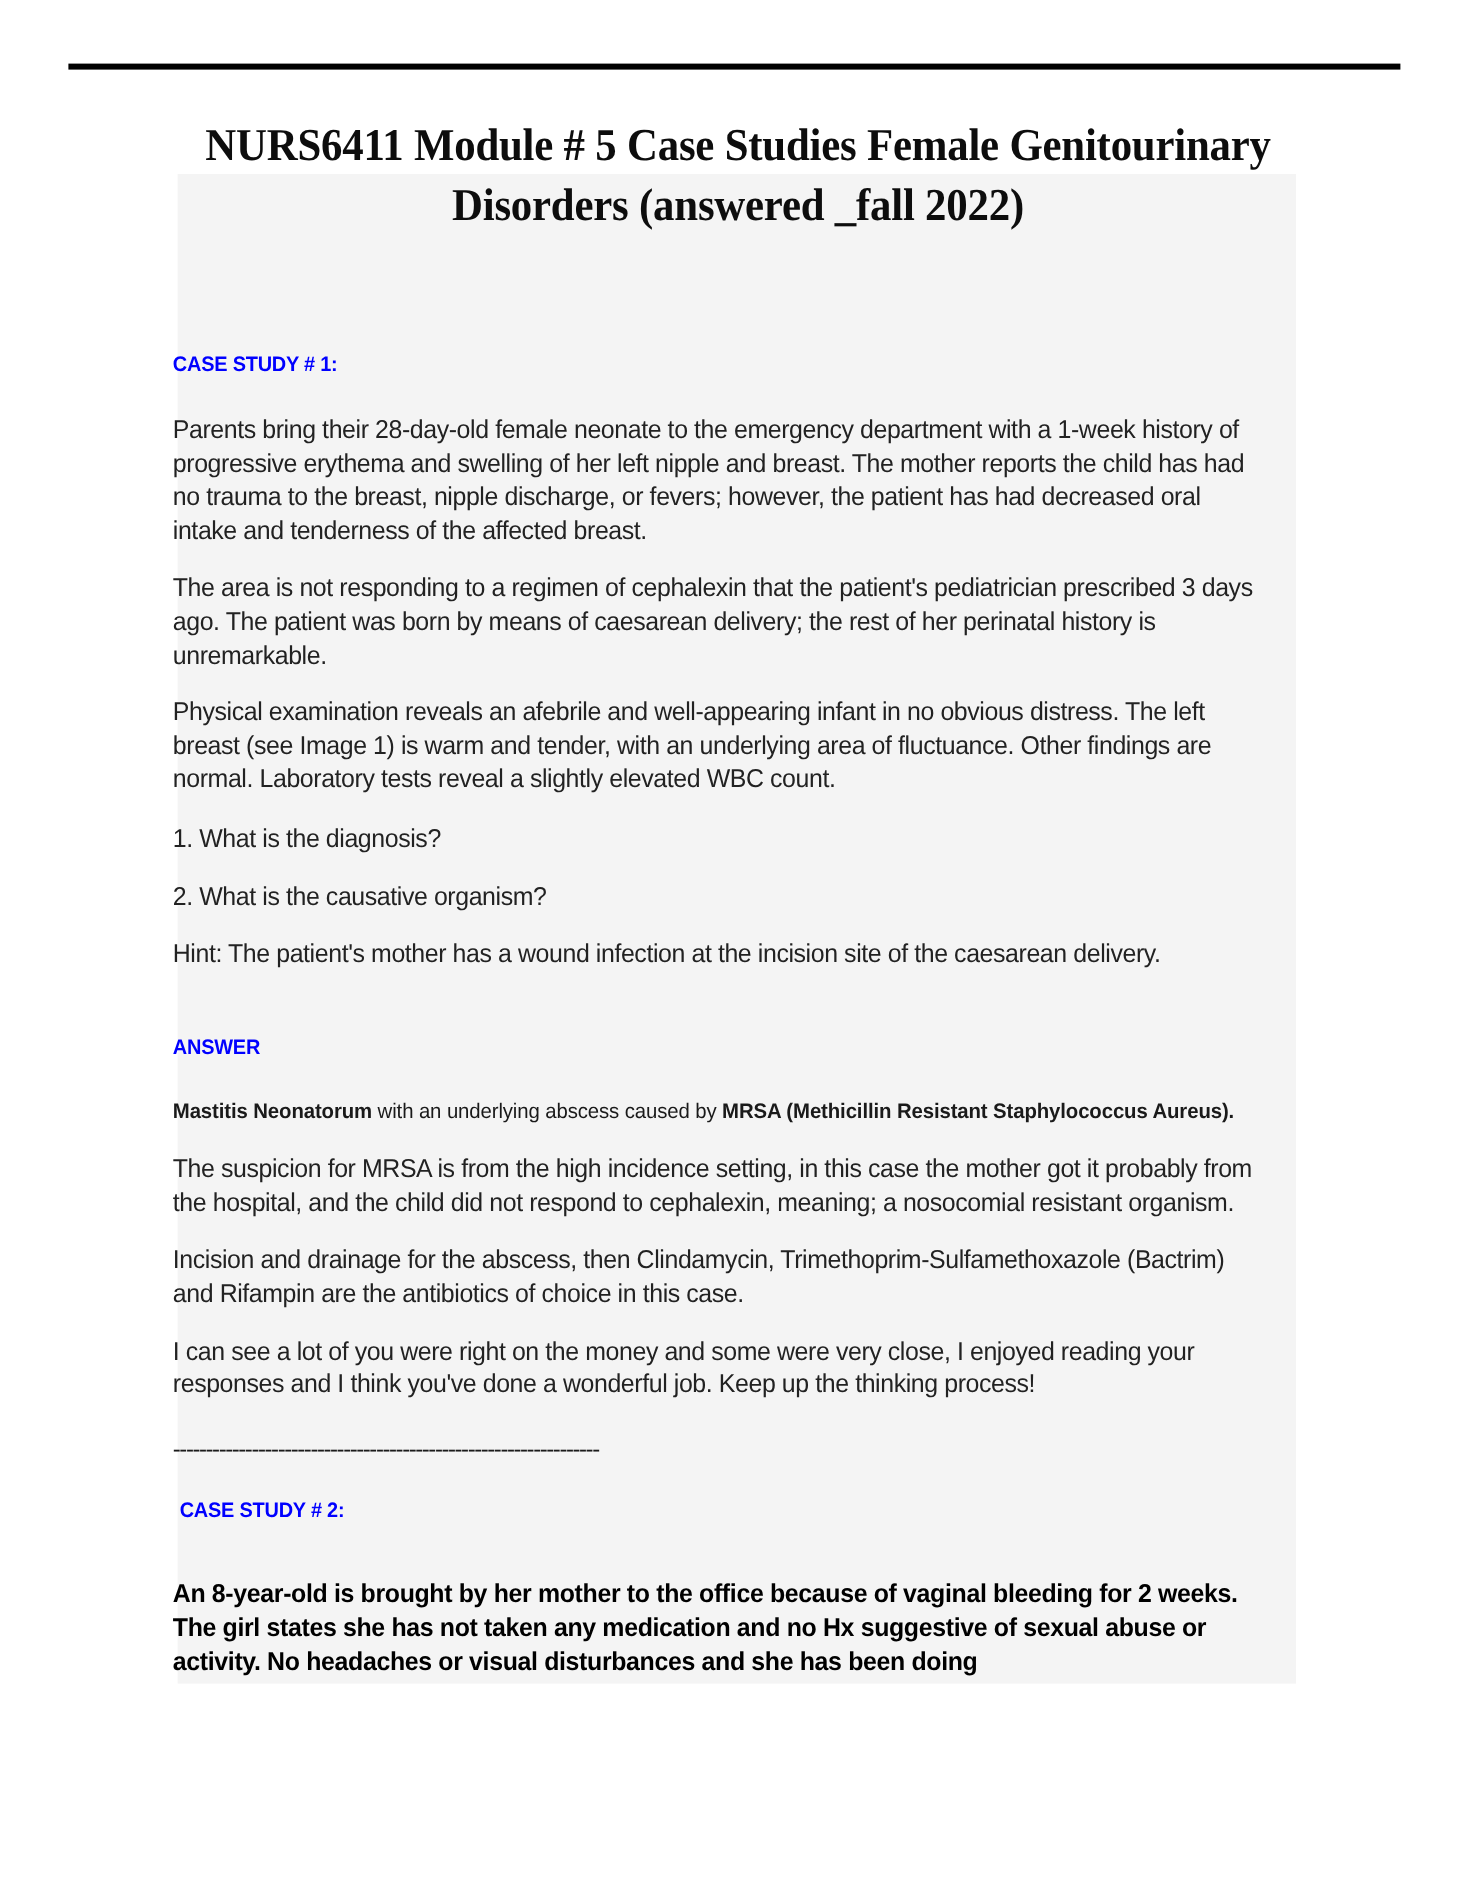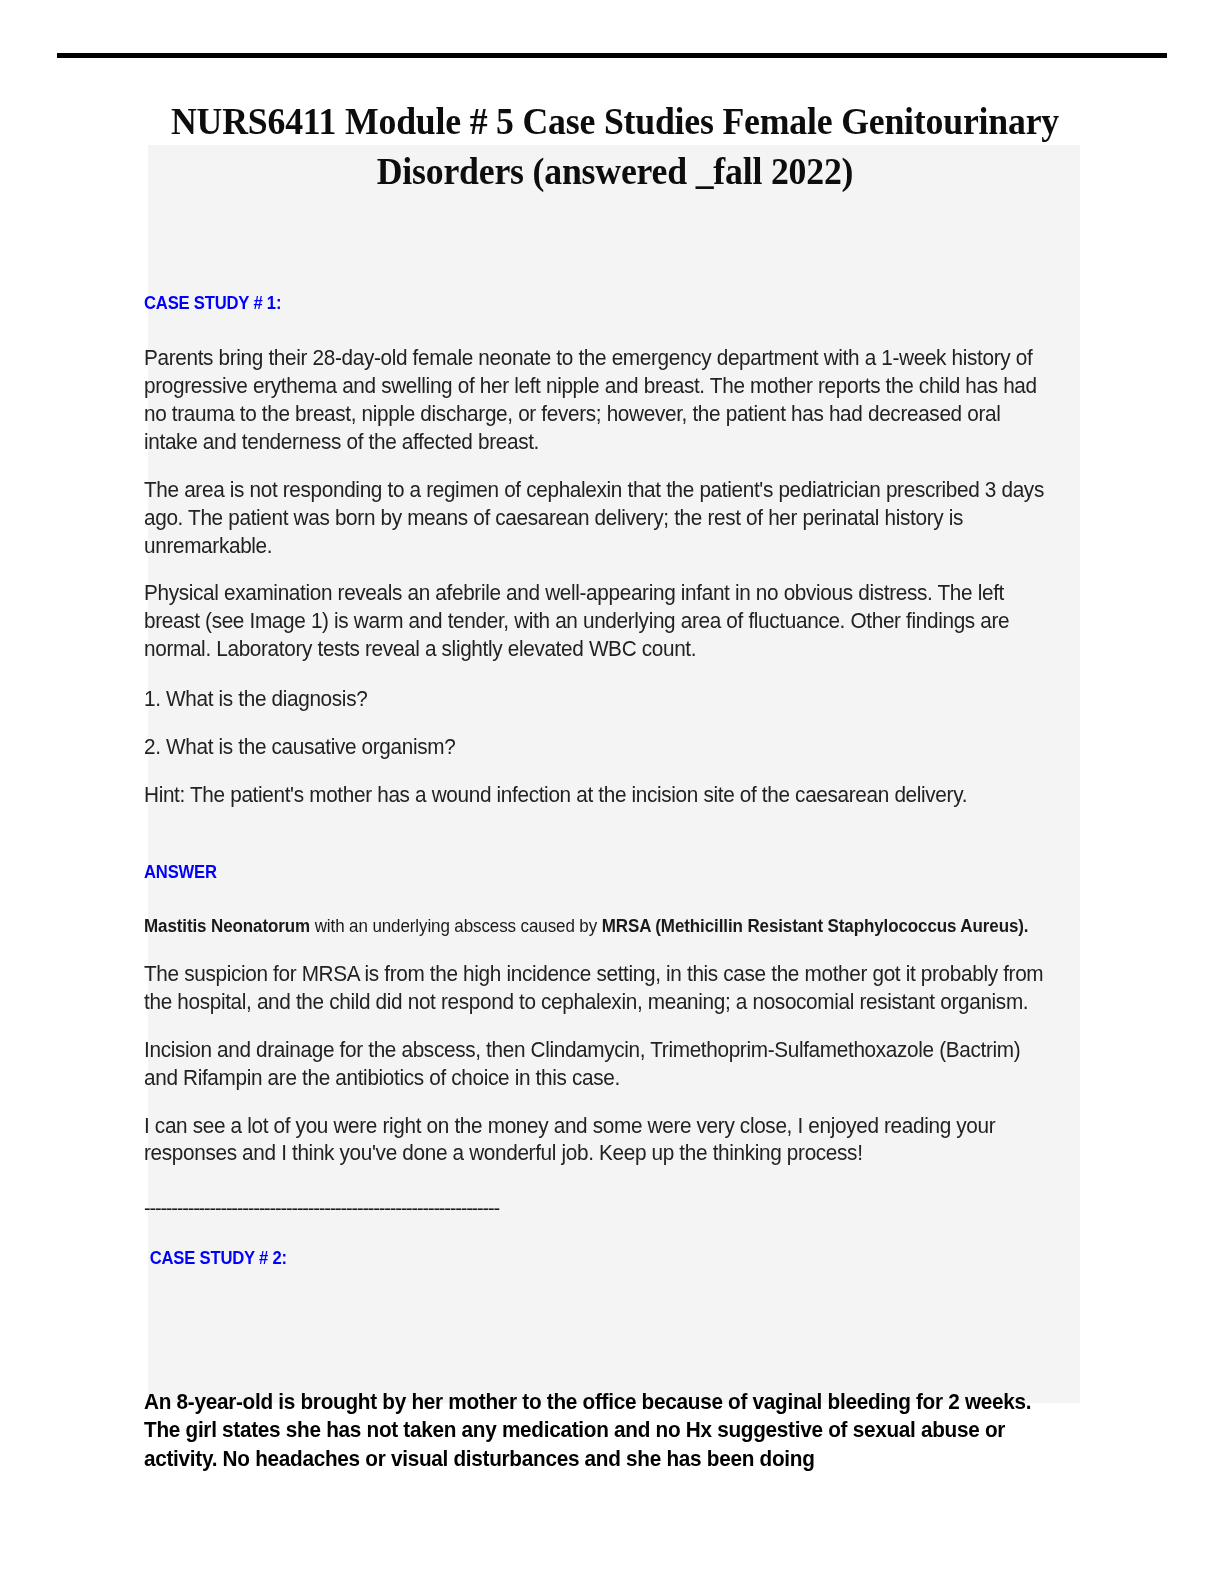--- a/index.html
+++ b/index.html
@@ -110,21 +110,21 @@
     letter-spacing: -1.2px;
     white-space: nowrap;
     overflow: hidden;
     font-family: "Liberation Sans", sans-serif;
   }
 
   
   .cs2-body {
     position: absolute;
     left: 144px;
-    top: 1388px;
+    top: 1314px;
     width: 950px;
   }
   p.body-heavy {
     margin: 0;
     font-size: 21.5px;
     line-height: 1.32;
     color: #000000;
     font-weight: 600;
     letter-spacing: -0.3px;
     transform: scaleX(0.965);

